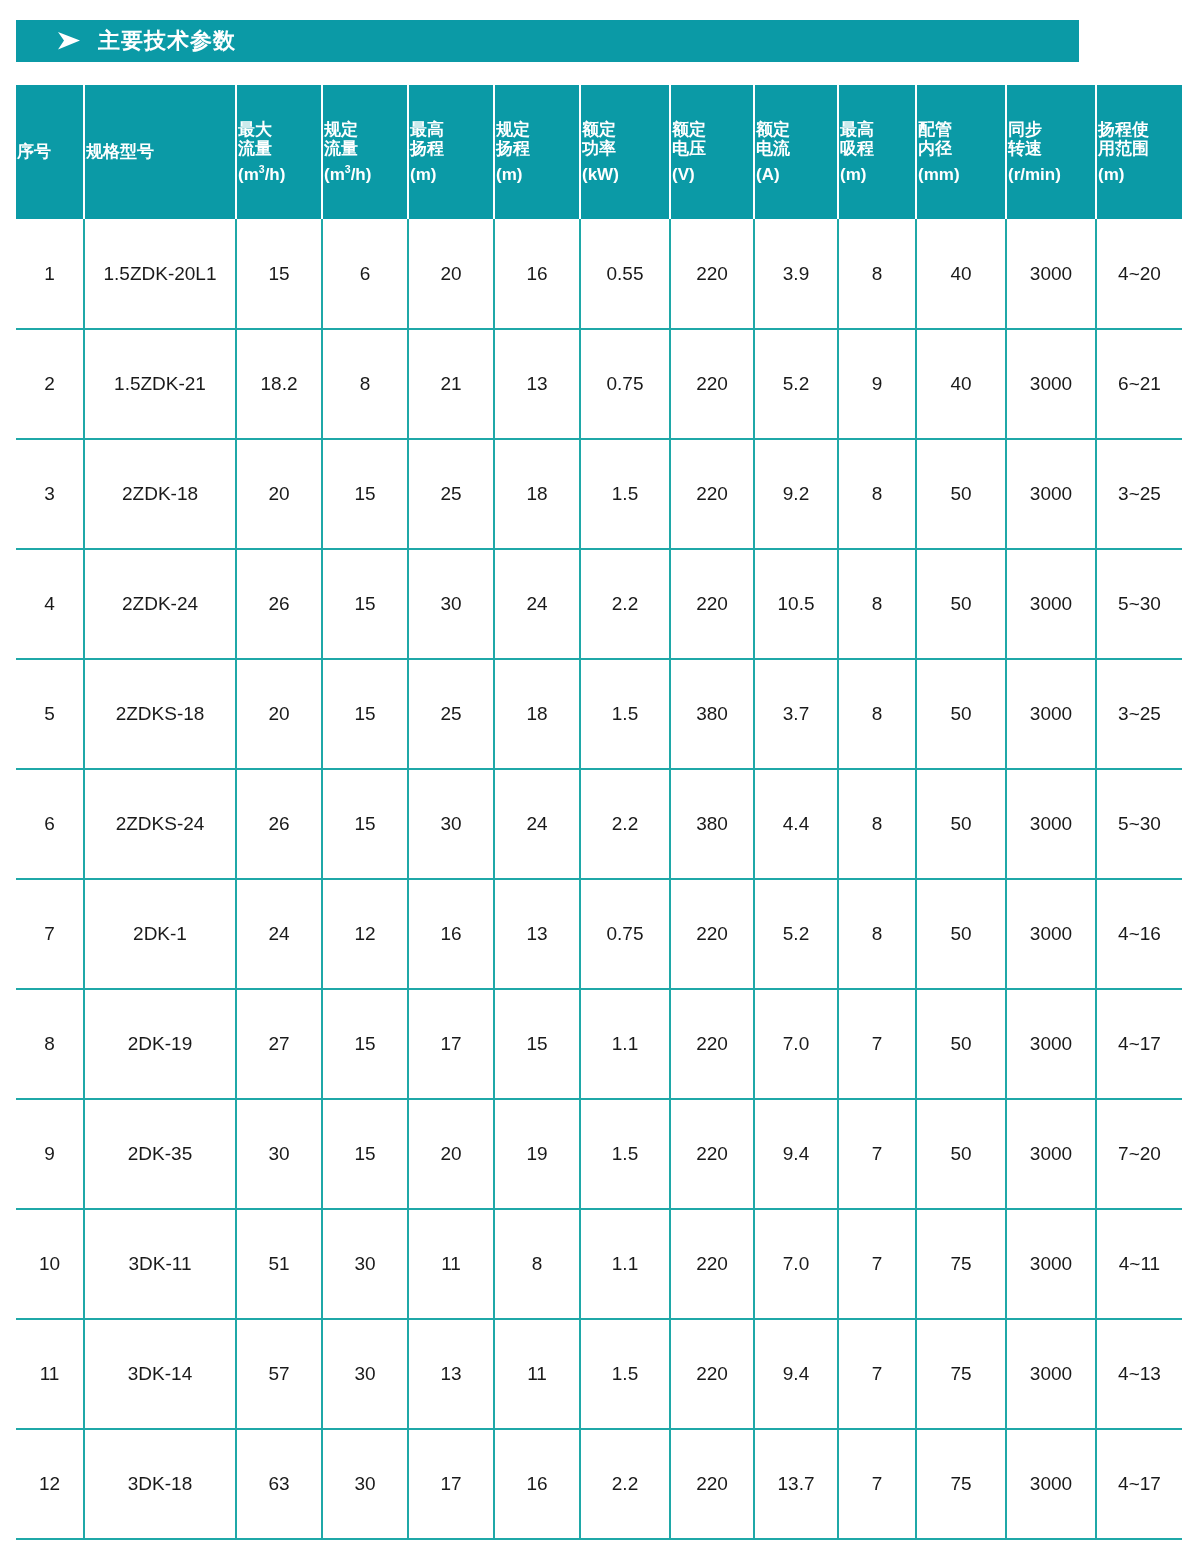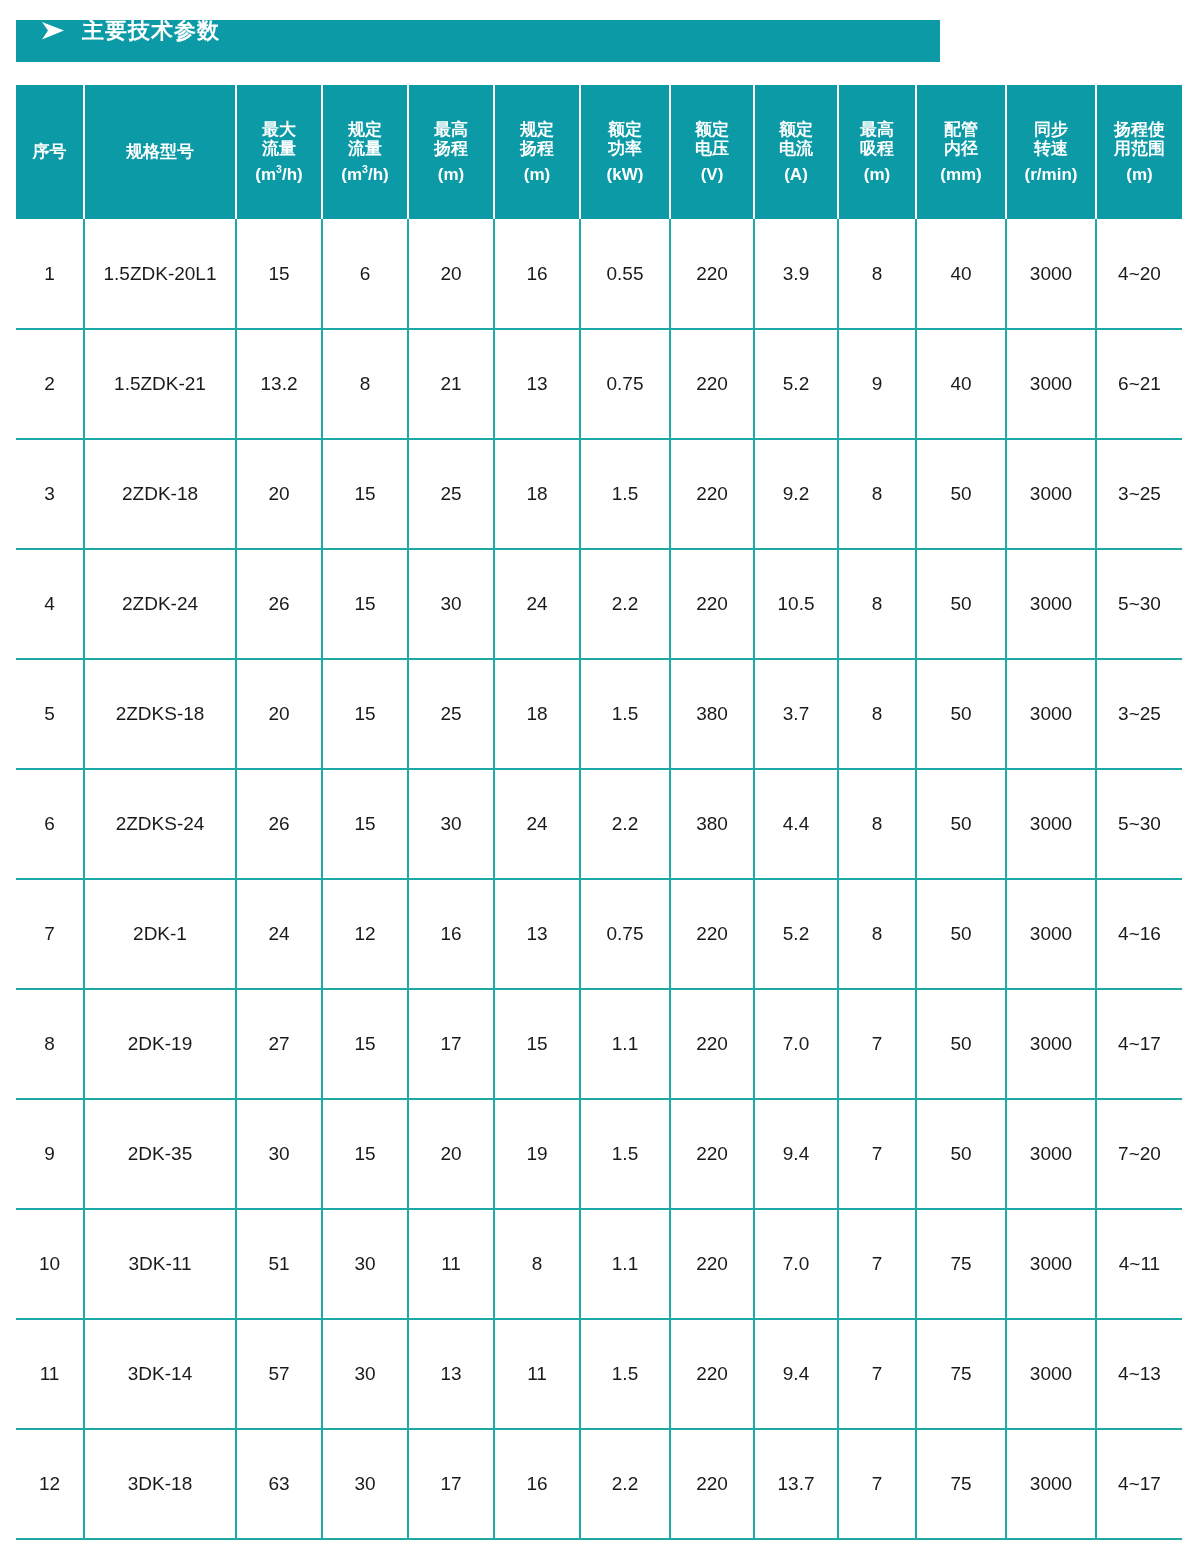--- a/index.html
+++ b/index.html
@@ -17,25 +17,26 @@
     height: 1565px;
     background: #ffffff;
     overflow: hidden;
   }
 
   
   .section-banner {
     position: absolute;
     left: 16px;
     top: 20px;
-    width: 924px;
+    width: 1063px;
     height: 42px;
     background: #0b9aa6;
     display: flex;
-    padding-left: 24px;
+    align-items: center;
+    padding-left: 40px;
   }
 
   .arrow-icon {
     width: 26px;
     height: 22px;
     flex: 0 0 auto;
     margin-right: 16px;
     display: block;
   }
 
@@ -59,21 +60,21 @@
   }
 
   .spec-table thead th {
     background: #0b9aa6;
     color: #ffffff;
     font-size: 17px;
     font-weight: bold;
     line-height: 1.14;
     height: 134px;
     vertical-align: middle;
-    text-align: center;
+    text-align: left;
     border-right: 2px solid #ffffff;
     padding: 2px 1px;
     white-space: nowrap;
   }
 
   .spec-table thead th:last-child {
     border-right: none;
   }
 
   .hdr-line { display: block; }
@@ -227,21 +228,21 @@
           <td>220</td>
           <td>3.9</td>
           <td>8</td>
           <td>40</td>
           <td>3000</td>
           <td>4~20</td>
         </tr>
         <tr>
           <td>2</td>
           <td>1.5ZDK-21</td>
-          <td>13.2</td>
+          <td>18.2</td>
           <td>8</td>
           <td>21</td>
           <td>13</td>
           <td>0.75</td>
           <td>220</td>
           <td>5.2</td>
           <td>9</td>
           <td>40</td>
           <td>3000</td>
           <td>6~21</td>

